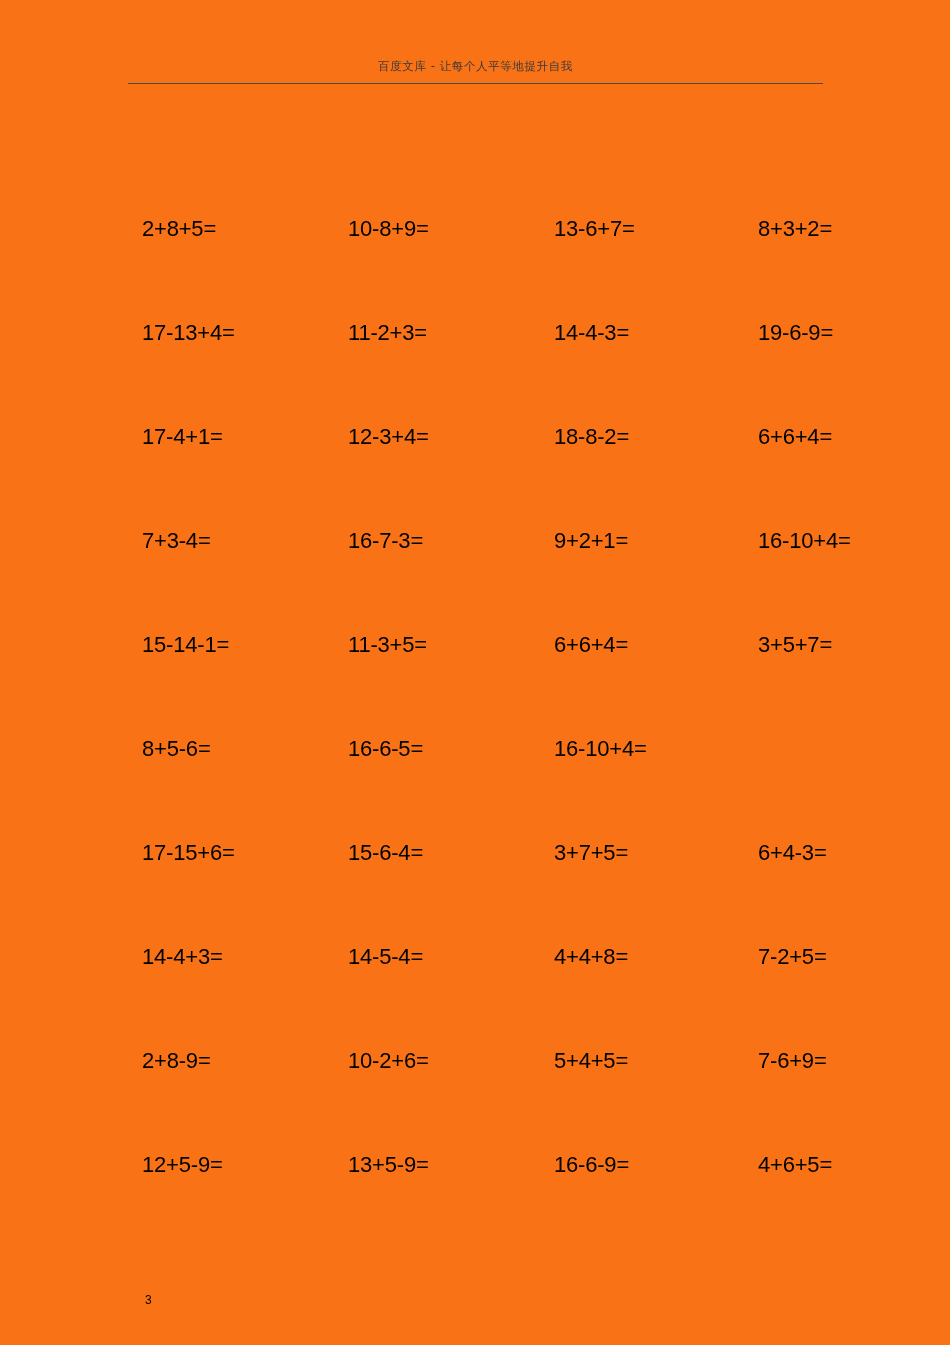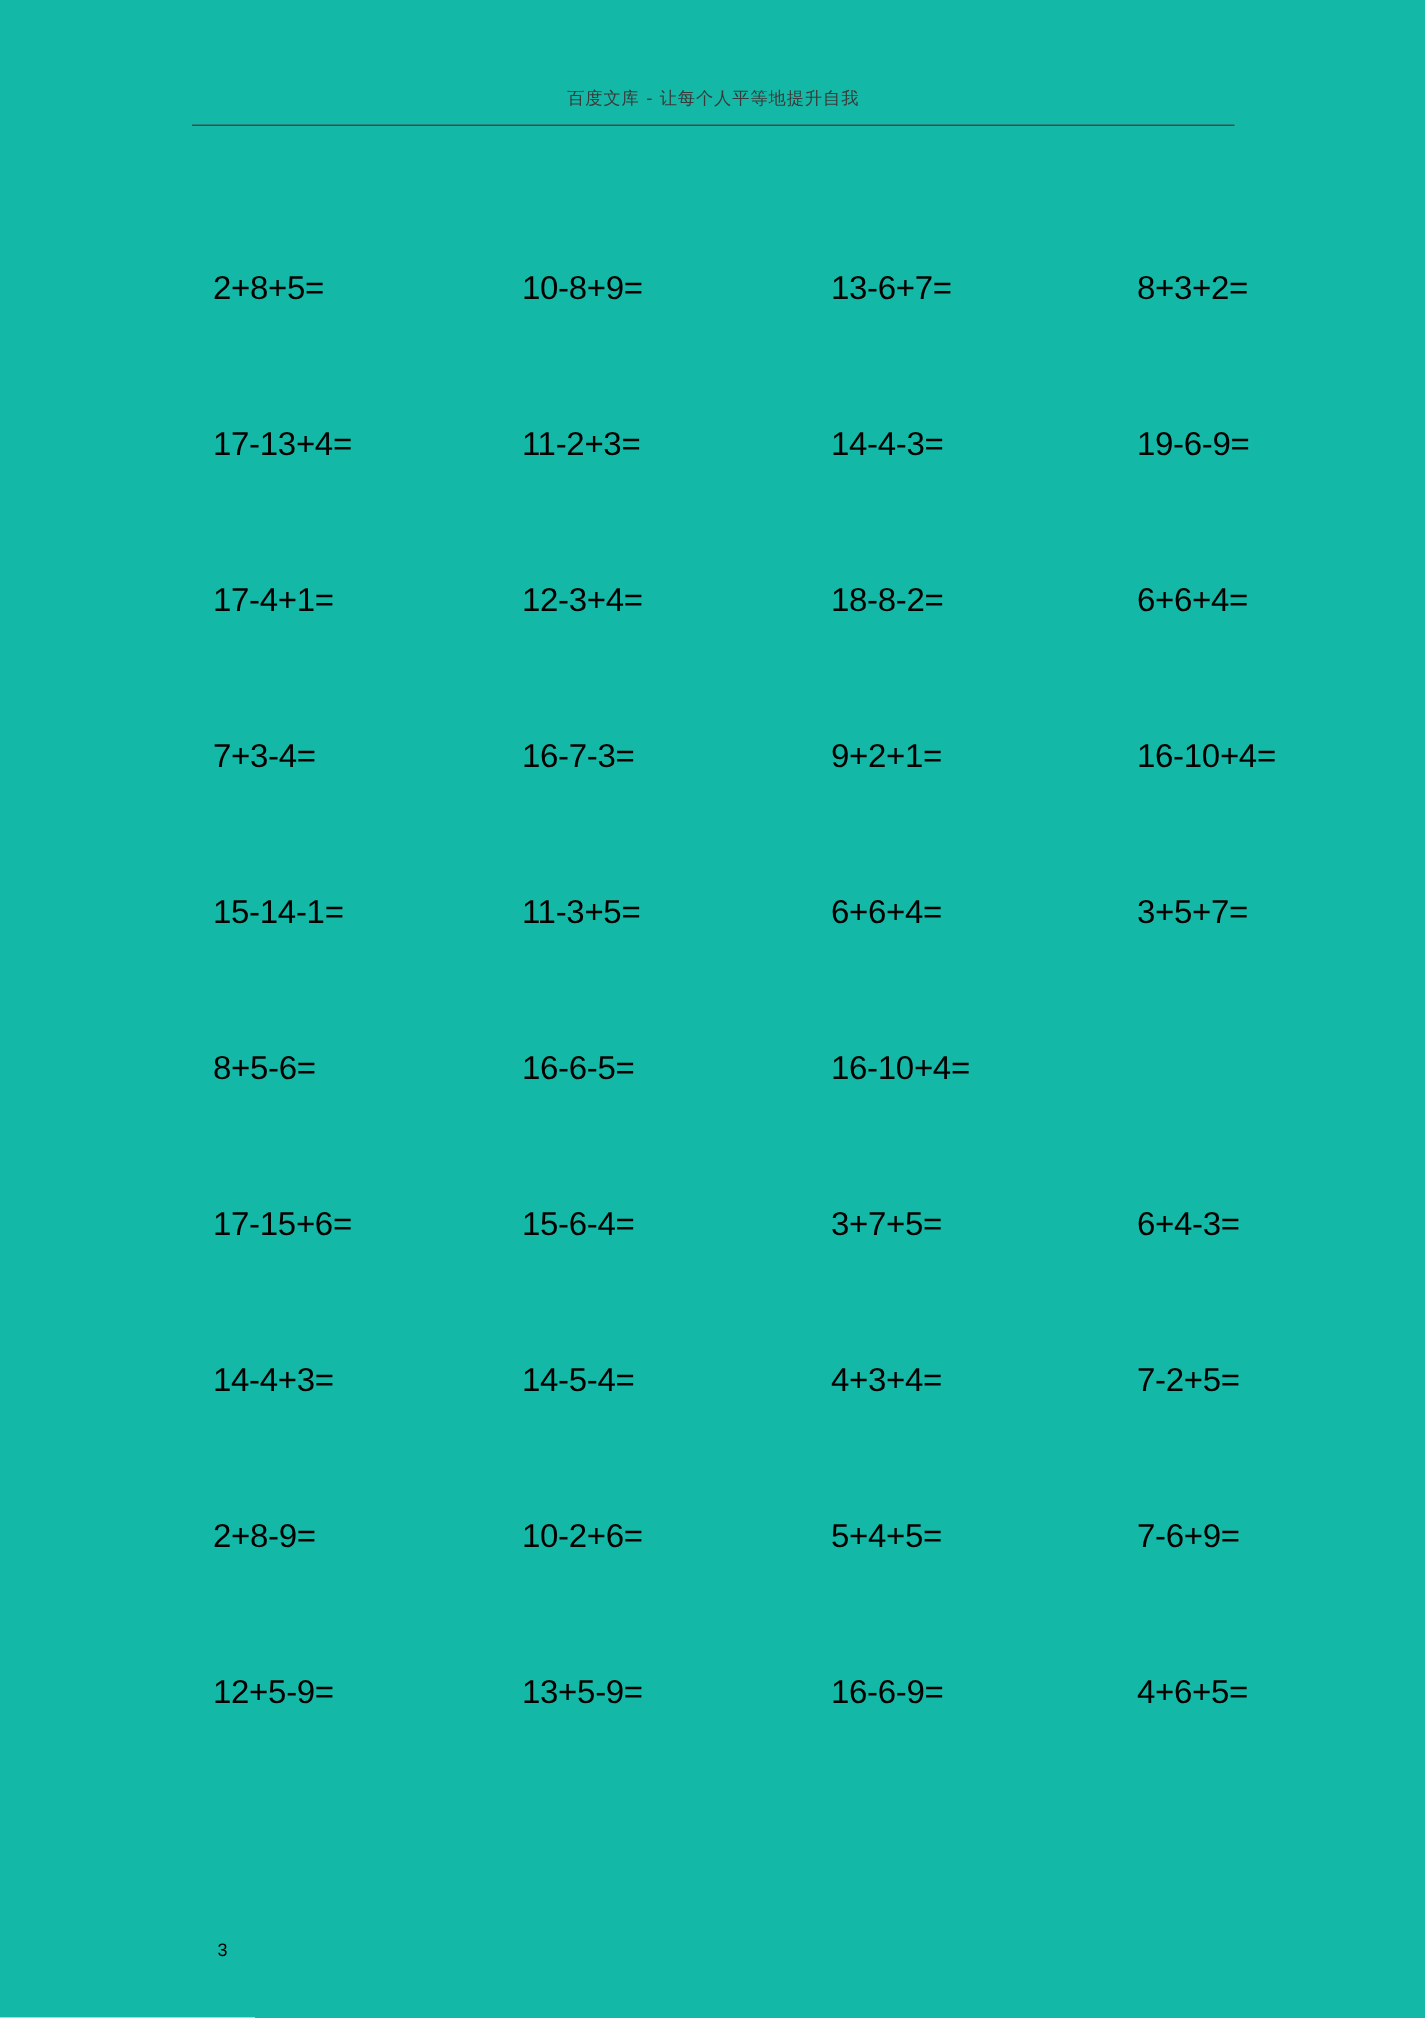--- a/index.html
+++ b/index.html
@@ -7,21 +7,21 @@
     padding: 0;
     background: #ffffff;
   }
   body {
     font-family: "Liberation Sans", sans-serif;
   }
   .page {
     position: relative;
     width: 950px;
     height: 1345px;
-    background: #14b8a6;
+    background: #f97316;
     overflow: hidden;
     box-sizing: border-box;
   }
 
   
   .page-header {
     position: absolute;
     left: 128px;
     top: 56px;
     width: 695px;
@@ -48,21 +48,21 @@
   
   .worksheet {
     position: absolute;
     left: 128px;
     top: 140px;
     width: 700px;
   }
   .ws-row {
     display: flex;
     height: 104px;
-    align-items: center;
+    align-items: flex-end;
   }
   .ws-cell {
     width: 190px;
     flex: 0 0 190px;
     font-size: 22px;
     line-height: 30px;
     color: #000000;
     white-space: nowrap;
     font-family: "Liberation Sans", sans-serif;
     letter-spacing: -0.2px;
@@ -139,21 +139,21 @@
     <div class="ws-row">
       <div class="ws-cell c1">17-15+6=</div>
       <div class="ws-cell c2">15-6-4=</div>
       <div class="ws-cell c3">3+7+5=</div>
       <div class="ws-cell c4">6+4-3=</div>
     </div>
 
     <div class="ws-row">
       <div class="ws-cell c1">14-4+3=</div>
       <div class="ws-cell c2">14-5-4=</div>
-      <div class="ws-cell c3">4+3+4=</div>
+      <div class="ws-cell c3">4+4+8=</div>
       <div class="ws-cell c4">7-2+5=</div>
     </div>
 
     <div class="ws-row">
       <div class="ws-cell c1">2+8-9=</div>
       <div class="ws-cell c2">10-2+6=</div>
       <div class="ws-cell c3">5+4+5=</div>
       <div class="ws-cell c4">7-6+9=</div>
     </div>
 

